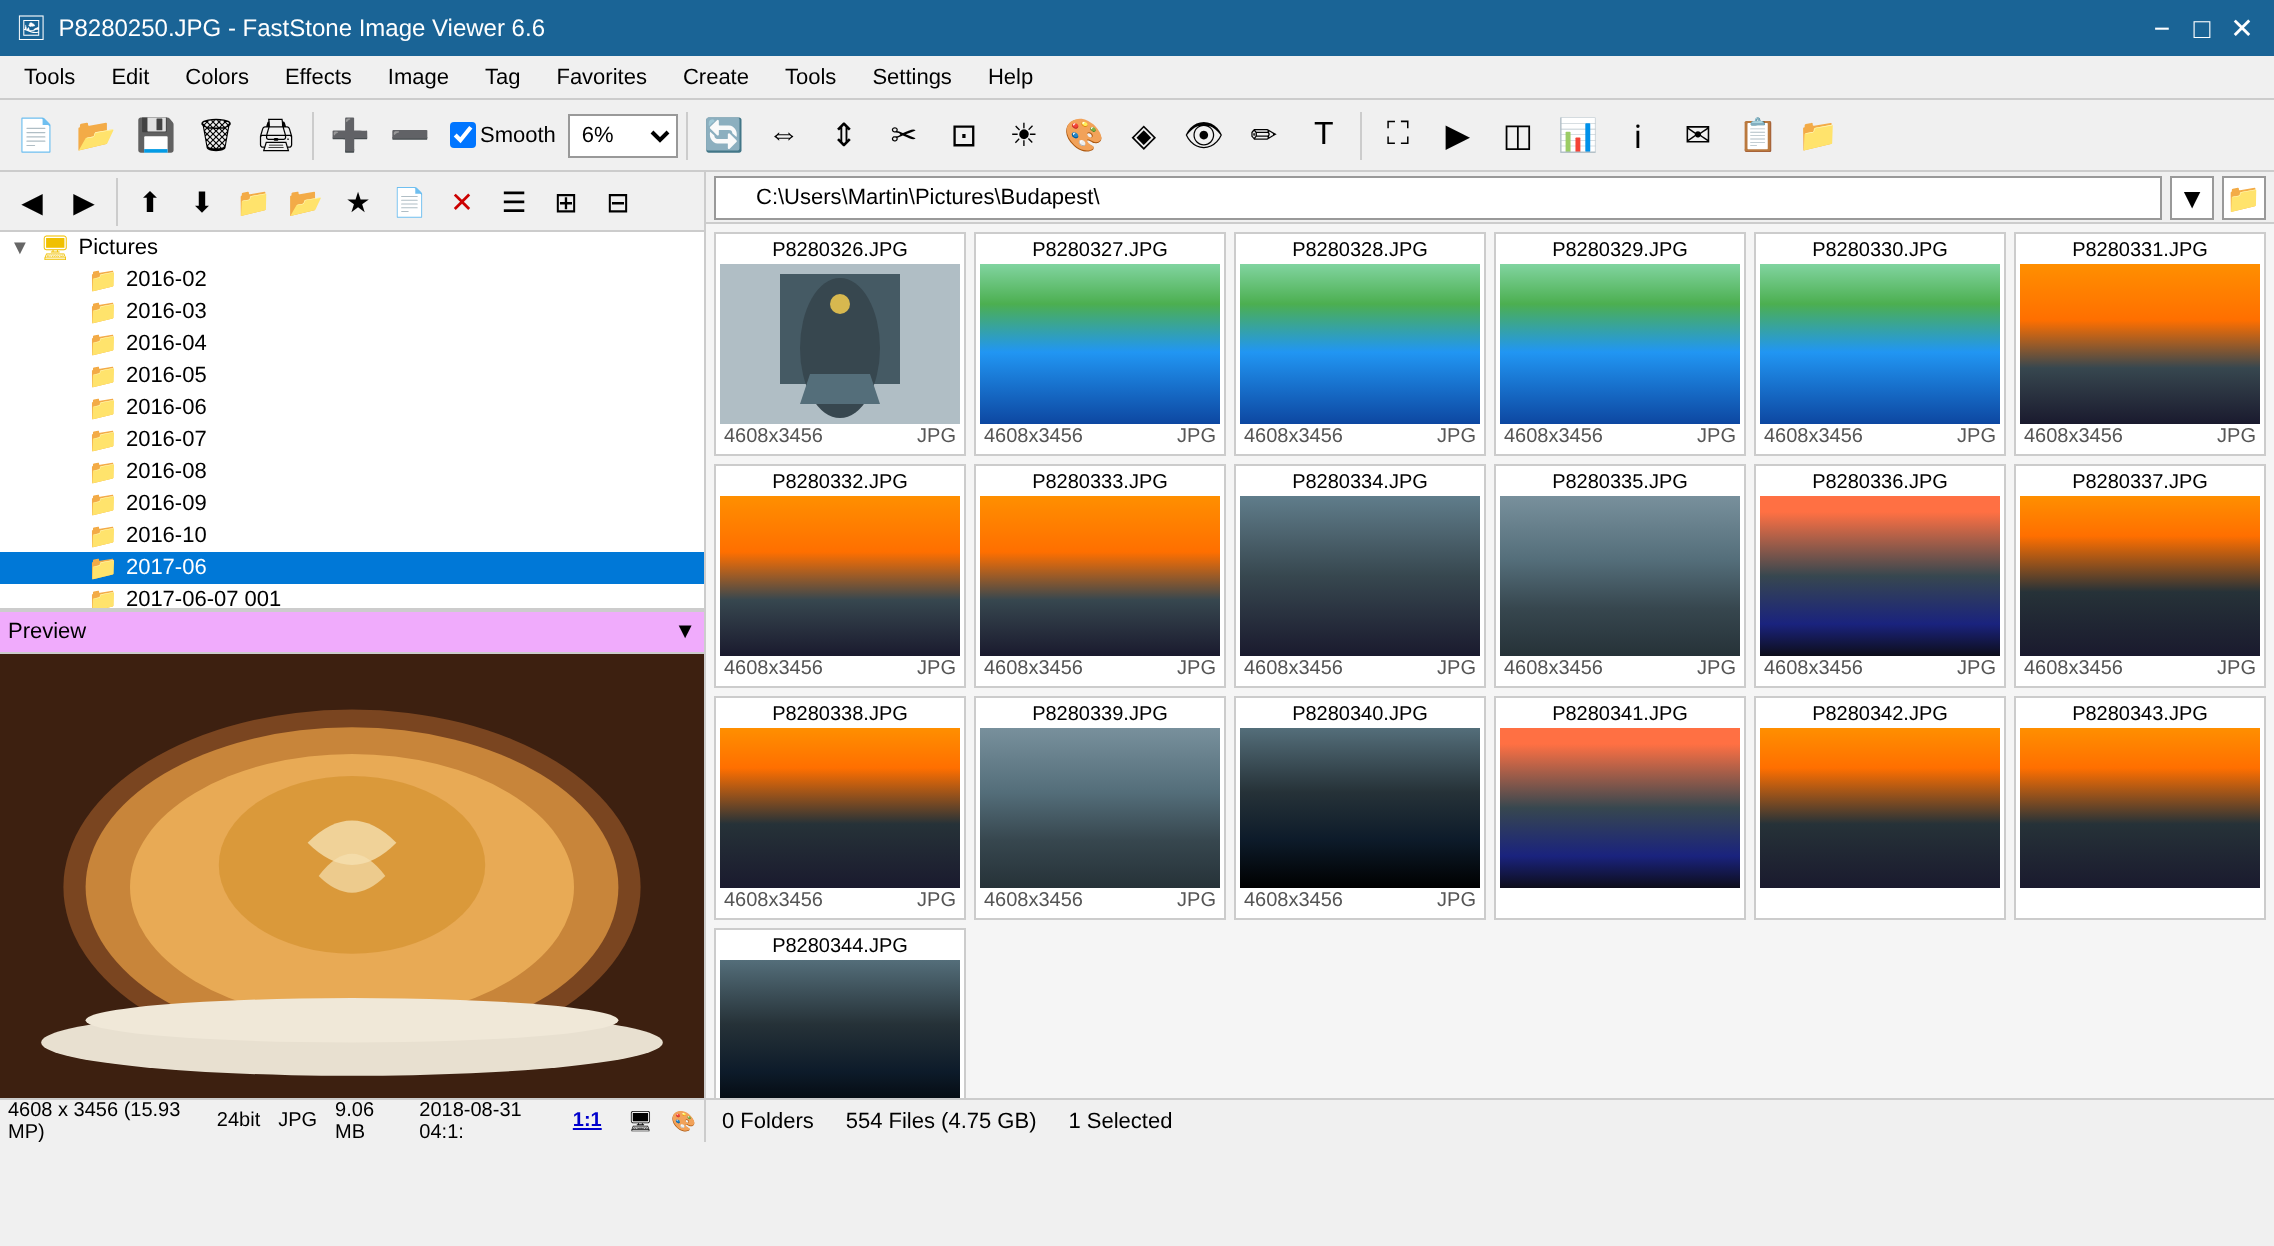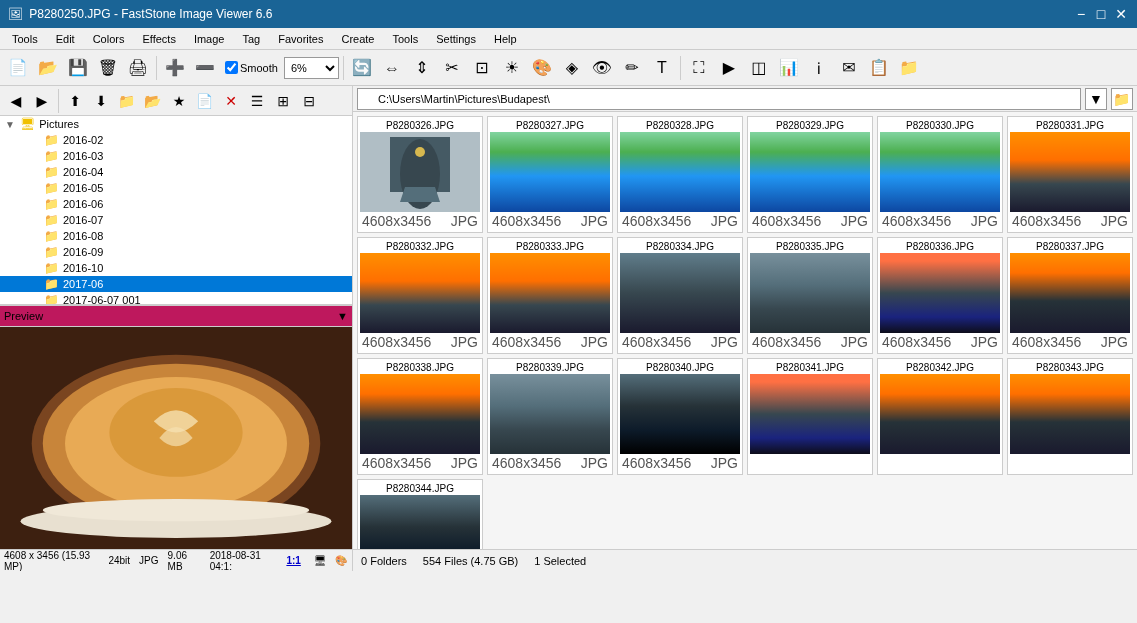--- a/index.html
+++ b/index.html
@@ -118,21 +118,21 @@
     .tree-expand { width: 12px; text-align: center; font-size: 10px; color: #666; }
 
     
     #preview-panel {
       height: 222px;
       background: #1a1a1a;
       position: relative;
       overflow: hidden;
     }
     #preview-label {
-      background: #be185d;
+      background: #f0abfc;
       border-top: 1px solid #ccc;
       border-bottom: 1px solid #ccc;
       padding: 2px 4px;
       font-size: 11px;
       display: flex;
       align-items: center;
       justify-content: space-between;
       height: 22px;
     }
 
@@ -209,21 +209,21 @@
       white-space: nowrap;
     }
     .thumb-img {
       width: 120px; height: 80px;
       background: #888;
       display: flex; align-items: center; justify-content: center;
       overflow: hidden;
       position: relative;
     }
     .thumb-meta {
-      font-size: 14px;
+      font-size: 10px;
       color: #555;
       display: flex;
       justify-content: space-between;
       width: 100%;
       padding: 1px 2px;
     }
 
     
     #status-bar {
       background: #f0f0f0;

